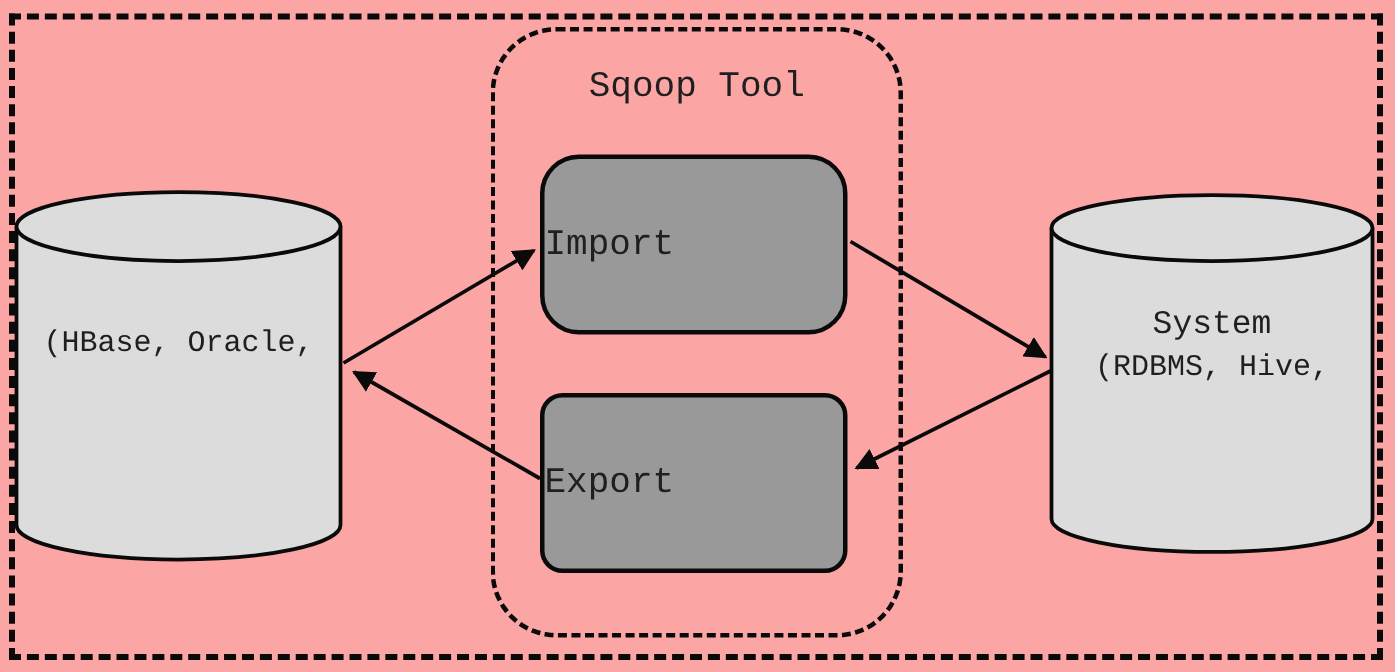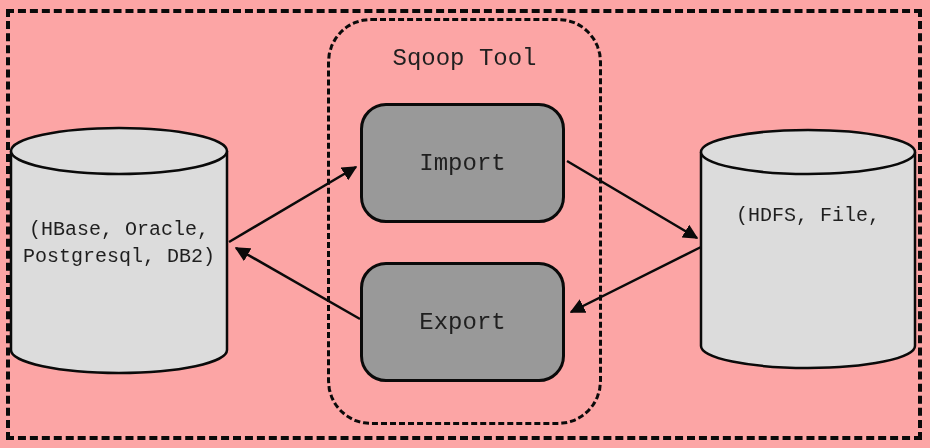--- a/index.html
+++ b/index.html
@@ -42,25 +42,25 @@
   .process-box {
     position: absolute;
     left: 360px;
     width: 205px; height: 120px;
     box-sizing: border-box;
     background: #999999;
     border: 3px solid #0a0a0a;
     border-radius: 26px;
     display: flex;
     align-items: center;
-    justify-content: center;
+    justify-content: flex-start;
     font-size: 24px;
   }
   #import-box { top: 103px; }
-  #export-box { top: 262px; }
+  #export-box { top: 262px; border-radius: 15px; }
   .cyl-label {
     position: absolute;
     text-align: center;
   }
   #rdbms-label { left: 11px; top: 216px; width: 216px; }
   #hadoop-label { left: 701px; top: 202px; width: 214px; }
   .cyl-title { font-size: 22px; line-height: 30px; }
   .cyl-sub { font-size: 20px; line-height: 27px; }
 </style>
 </head>
@@ -94,20 +94,20 @@
 
   <div id="import-box" class="process-box">
     <span>Import</span>
   </div>
   <div id="export-box" class="process-box">
     <span>Export</span>
   </div>
 
   <div id="rdbms-label" class="cyl-label">
     <div class="cyl-sub">(HBase, Oracle,</div>
-    <div class="cyl-sub">Postgresql, DB2)</div>
   </div>
 
   <div id="hadoop-label" class="cyl-label">
-    <div class="cyl-sub">(HDFS, File,</div>
+    <div class="cyl-title">System</div>
+    <div class="cyl-sub">(RDBMS, Hive,</div>
   </div>
 
 </div>
 
 </body></html>

